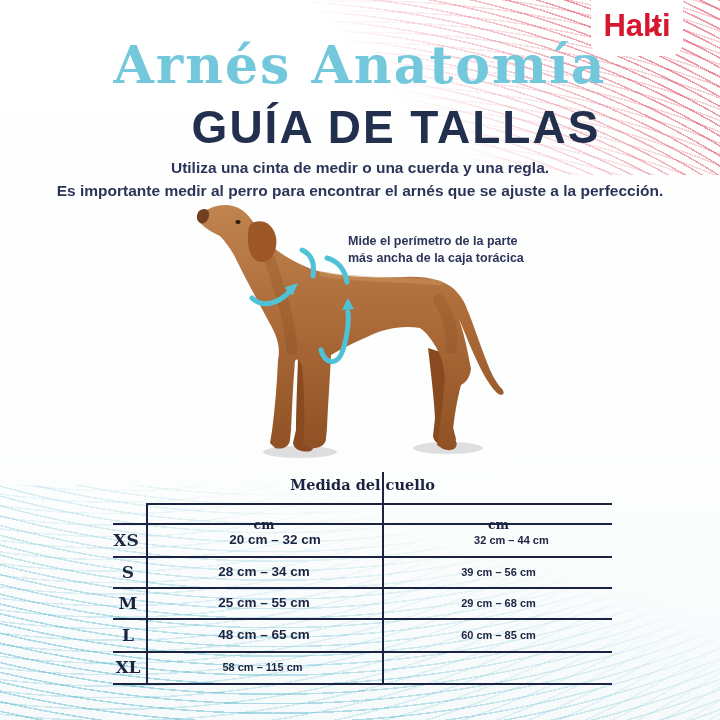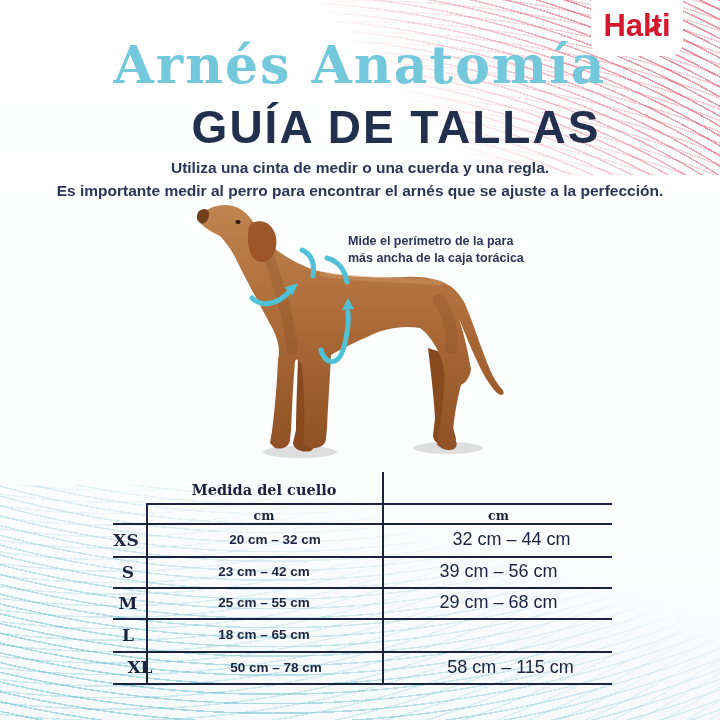--- a/index.html
+++ b/index.html
@@ -70,21 +70,21 @@
   .dog-wrap { position:absolute; left:140px; top:198px; width:400px; height:272px; }
 
   
   .size-table { position:absolute; left:110px; top:476px; width:505px; height:212px; color:#1B2340; }
   .tline  { position:absolute; background:#1B2340; }
   .hline  { height:2px; }
   .vline  { width:2px; }
   .trow   { position:absolute; left:0; width:505px; display:flex; align-items:center; }
   .c-size  { width:36px;  text-align:center; font-family:"DejaVu Serif", serif; font-weight:bold; font-size:17px; }
   .c-neck  { width:236px; text-align:center; font-weight:bold; font-size:13.5px; }
-  .c-chest { width:233px; text-align:center; font-weight:normal; font-size:18px; }
+  .c-chest { width:233px; text-align:center; font-weight:bold; font-size:11px; }
   .thead   { font-family:"DejaVu Serif", serif; font-weight:bold; font-size:14.5px; }
   .tunit   { font-family:"DejaVu Serif", serif; font-weight:bold; font-size:12.5px; }
 </style>
 </head>
 <body>
 
 <div id="page">
 
   <div class="waves-red"></div>
   <div class="waves-cyan"></div>
@@ -148,66 +148,66 @@
 
       <g stroke="#4FC2D7" stroke-width="5" fill="none" stroke-linecap="round">
         <path d="M181 152 C185 166,197 169,203 152 C207 140,209 124,208 114"></path>
         <path d="M187 60 C198 63,205 72,207 84"></path>
         <polygon points="208,100 202,112 214,111" fill="#4FC2D7" stroke="none"></polygon>
       </g>
     </svg>
   </div>
 
   <div class="note note-chest">
-    <div>Mide el perímetro de la para</div>
+    <div>Mide el perímetro de la parte</div>
     <div>más ancha de la caja torácica</div>
   </div>
 
   <div class="size-table">
 
     <div class="tline hline" style="top:27px;  left:36px; width:466px;"></div>
     <div class="tline hline" style="top:47px;  left:3px;  width:499px;"></div>
     <div class="tline hline" style="top:80px;  left:3px;  width:499px;"></div>
     <div class="tline hline" style="top:111px; left:3px;  width:499px;"></div>
     <div class="tline hline" style="top:142px; left:3px;  width:499px;"></div>
     <div class="tline hline" style="top:175px; left:3px;  width:499px;"></div>
     <div class="tline hline" style="top:207px; left:3px;  width:499px;"></div>
     <div class="tline vline" style="left:36px;  top:27px; height:182px;"></div>
     <div class="tline vline" style="left:272px; top:-4px; height:213px;"></div>
 
-    <div class="trow" style="top:0; height:27px;">
+    <div class="trow" style="top:0; height:27px;flex-direction:column;">
       <span class="c-size"></span>
       <span class="c-neck thead">Medida del cuello</span>
     </div>
 
-    <div class="trow" style="top:29px; height:20px;">
+    <div class="trow" style="top:38px; height:20px;">
       <span class="c-size"></span>
       <span class="c-neck tunit">cm</span>
       <span class="c-chest tunit">cm</span>
     </div>
 
     <div class="trow" style="top:47px; height:33px;gap:28px;">
       <span class="c-size">XS</span>
       <span class="c-neck">20 cm – 32 cm</span>
       <span class="c-chest">32 cm – 44 cm</span>
     </div>
     <div class="trow" style="top:80px; height:31px;">
       <span class="c-size">S</span>
-      <span class="c-neck">23 cm – 42 cm</span>
+      <span class="c-neck">28 cm – 34 cm</span>
       <span class="c-chest">39 cm – 56 cm</span>
     </div>
     <div class="trow" style="top:111px; height:31px;">
       <span class="c-size">M</span>
       <span class="c-neck">25 cm – 55 cm</span>
       <span class="c-chest">29 cm – 68 cm</span>
     </div>
     <div class="trow" style="top:142px; height:33px;">
       <span class="c-size">L</span>
-      <span class="c-neck">18 cm – 65 cm</span>
-    </div>
-    <div class="trow" style="top:175px; height:32px;margin-left:12px;">
+      <span class="c-neck">48 cm – 65 cm</span>
+      <span class="c-chest">60 cm – 85 cm</span>
+    </div>
+    <div class="trow" style="top:175px; height:32px;">
       <span class="c-size">XL</span>
-      <span class="c-neck">50 cm – 78 cm</span>
       <span class="c-chest">58 cm – 115 cm</span>
     </div>
   </div>
 
 </div>
 
 </body></html>

